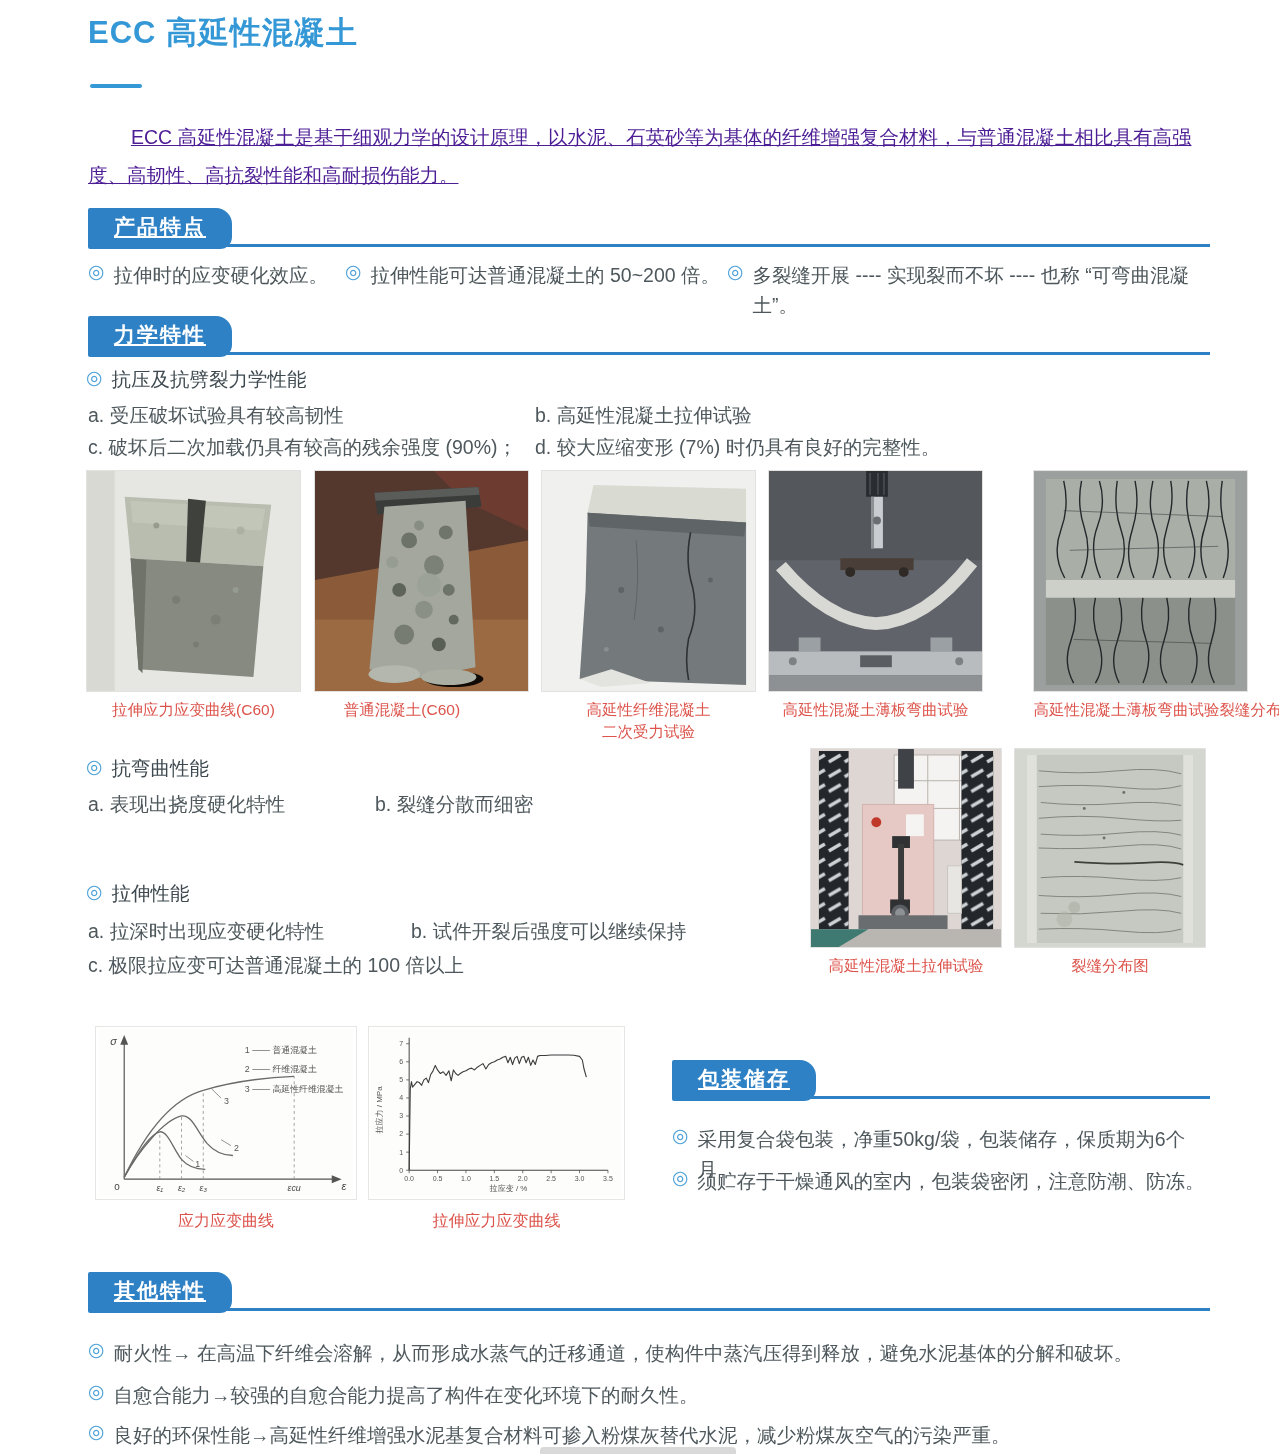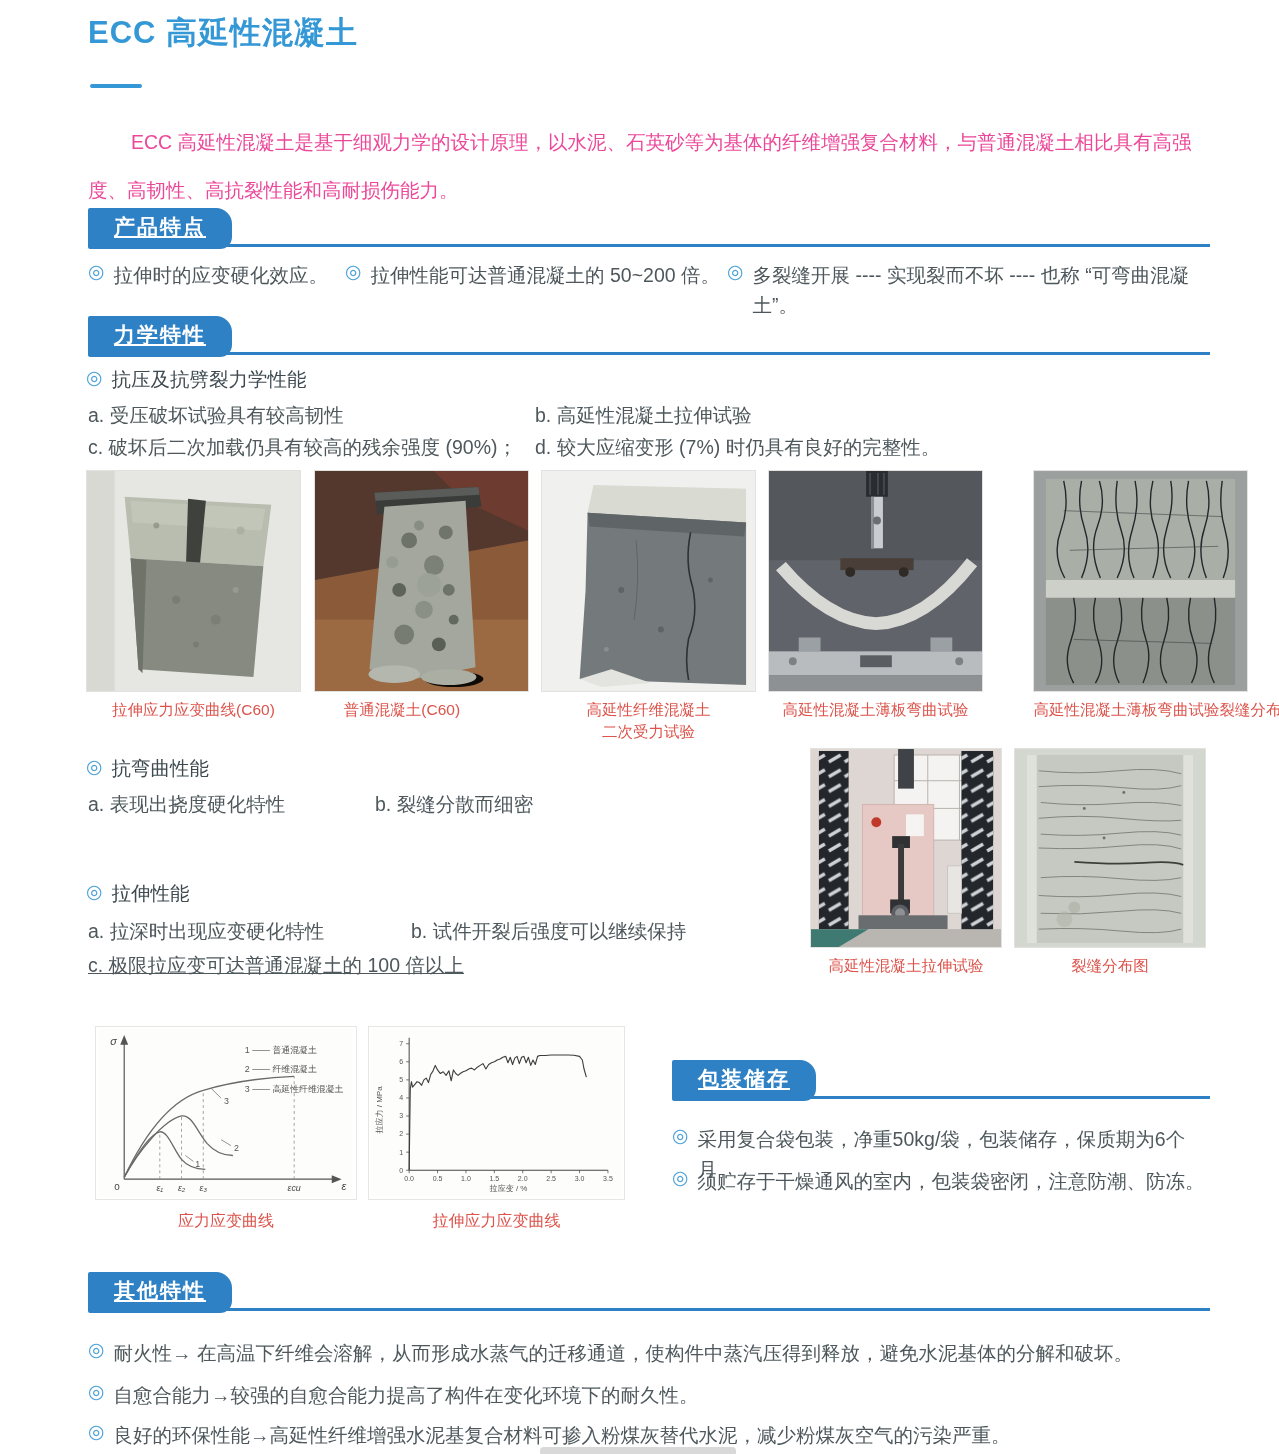--- a/index.html
+++ b/index.html
@@ -1,21 +1,21 @@
 <!DOCTYPE html>
 <html><head>
 <meta charset="utf-8">
 <style>
   html,body{margin:0;padding:0;background:#fff;}
   body{width:1279px;height:1454px;position:relative;overflow:hidden;
        font-family:"Liberation Sans","DejaVu Sans",sans-serif;color:#4e585c;}
   .abs{position:absolute;}
   .page-title{font-size:31px;font-weight:bold;color:#3598d6;letter-spacing:1px;}
   .title-dash{width:52px;height:4px;background:#3598d6;border-radius:2px;}
-  .intro{width:1124px;font-size:19.5px;line-height:48px;text-indent:2.2em;color:#ec4899;}
+  .intro{width:1124px;font-size:19.5px;line-height:38px;text-indent:2.2em;color:#4c1d95;text-decoration:underline;}
   .sec-header{border-bottom:3px solid #2e81c4;height:36px;}
   .sec-tab{display:inline-block;background:#2e81c4;color:#fff;font-weight:bold;font-size:21px;
            letter-spacing:2px;padding:5px 26px 8px 26px;border-radius:2px 16px 12px 2px;
            position:relative;top:0;text-decoration:underline;}
   .row{display:flex;align-items:flex-start;}
   .ring{color:#4ba1d8;margin-right:9px;font-size:19px;flex:0 0 auto;}
   .btxt{font-size:19.5px;color:#4e585c;line-height:30px;}
   .subtitle{font-size:19.5px;font-weight:normal;color:#3e4a50;}
   .caption{color:#dc544b;font-size:15.5px;text-align:center;line-height:22px;white-space:pre-line;}
   .photo{background:#fff;border:1px solid #e2e2e0;box-sizing:border-box;}
@@ -198,21 +198,21 @@
   </div>
   <div class="abs btxt" style="left:88px;top:789px;">a. 表现出挠度硬化特性</div>
   <div class="abs btxt" style="left:375px;top:789px;">b. 裂缝分散而细密</div>
 
   <div class="abs row" style="left:86px;top:880px;">
     <span class="ring">◎</span>
     <span class="subtitle">拉伸性能</span>
   </div>
   <div class="abs btxt" style="left:88px;top:916px;">a. 拉深时出现应变硬化特性</div>
   <div class="abs btxt" style="left:395px;top:916px;margin-left:16px;">b. 试件开裂后强度可以继续保持</div>
-  <div class="abs btxt" style="left:88px;top:950px;text-decoration:underline;">c. 极限拉应变可达普通混凝土的 100 倍以上</div>
+  <div class="abs btxt" style="left:88px;top:950px;">c. 极限拉应变可达普通混凝土的 100 倍以上</div>
 
   <div class="abs fig" style="left:810px;top:748px;width:192px;">
     <svg class="photo" width="192" height="200" viewBox="0 0 192 200">
       <rect width="192" height="200" fill="#ded6d2"></rect>
       <rect x="84" y="6" width="100" height="86" fill="#f4f3f1" stroke="#b9b2ac"></rect>
       <line x1="118" y1="6" x2="118" y2="92" stroke="#b9b2ac"></line>
         <line x1="150" y1="6" x2="150" y2="92" stroke="#b9b2ac"></line>
       <line x1="84" y1="32" x2="184" y2="32" stroke="#b9b2ac"></line>
         <line x1="84" y1="60" x2="184" y2="60" stroke="#b9b2ac"></line>
       <defs>

